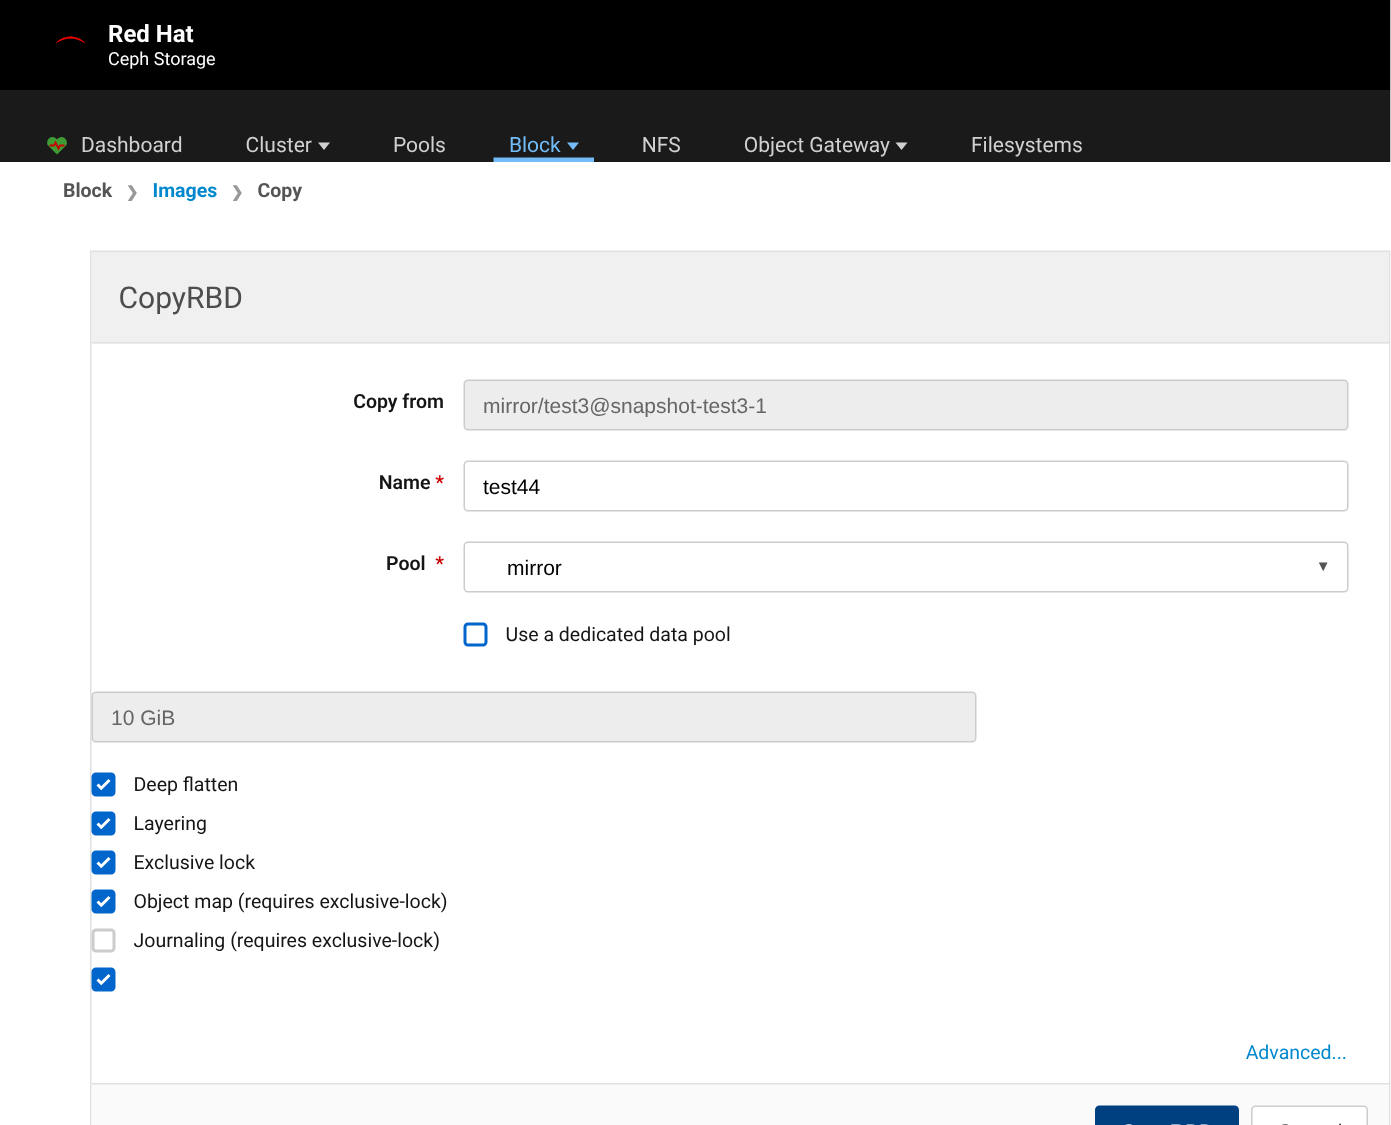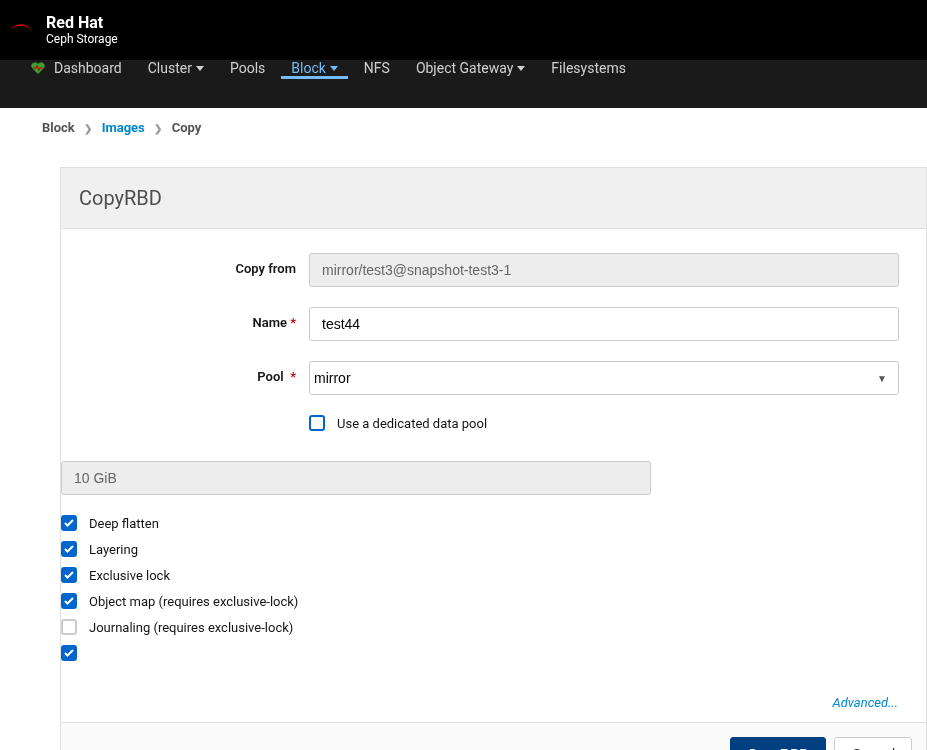--- a/index.html
+++ b/index.html
@@ -1,25 +1,25 @@
 <!DOCTYPE html>
 <html><head>
   <meta charset="utf-8">
   <style>
     * { box-sizing: border-box; margin: 0; padding: 0; }
     body { font-family: -apple-system, BlinkMacSystemFont, "Segoe UI", Roboto, "Helvetica Neue", Arial, sans-serif; font-size: 14px; color: #151515; background: #fff; }
     
-    .topbar { background: #000; height: 60px; display: flex; align-items: center; padding-left: 6px; }
+    .topbar { background: #000; height: 60px; display: flex; align-items: center; padding-left: 32px; }
     .logo { display: flex; align-items: center; gap: 10px; }
     .logo-icon { width: 30px; height: 22px; }
     .logo-text { color: #fff; font-size: 16px; line-height: 1.2; }
     .logo-text .bold { font-weight: 700; }
     .logo-text .sub { font-weight: 400; font-size: 12px; display: block; }
     
-    .navbar { background: #1a1a1a; height: 48px; display: flex; align-items: flex-start; padding-left: 20px; }
+    .navbar { background: #1a1a1a; height: 48px; display: flex; align-items: flex-end; padding-left: 20px; gap: 16px; }
     .nav-item { display: flex; align-items: center; color: #d1d1d1; padding: 0 10px; margin-right: 6px; cursor: pointer; font-size: 14px; text-decoration: none; border-bottom: 3px solid transparent; position: relative; }
     .nav-item.active { color: #73bcf7; border-bottom: 3px solid #73bcf7; }
     .nav-caret { margin-left: 4px; display: inline-block; width: 0; height: 0; border-left: 4px solid transparent; border-right: 4px solid transparent; border-top: 5px solid currentColor; }
     .nav-icon-heart { margin-right: 8px; }
     
     .breadcrumb { padding: 12px 42px; font-size: 13px; color: #555; font-weight: bold; }
     .breadcrumb a { color: #0088ce; text-decoration: none; }
     .breadcrumb .sep { margin: 0 6px; color: #999; font-size: 10px; }
     
     .panel { margin: 20px 0 0 60px; border: 1px solid #e0e0e0; }
@@ -29,32 +29,32 @@
     .form-row { display: flex; margin-bottom: 20px; }
     .form-label { width: 248px; text-align: right; padding-right: 13px; padding-top: 8px; font-weight: 600; font-size: 13px; }
     .req { color: #c00; }
     .form-field { flex: 0 0 590px; }
     
     .input { width: 100%; padding: 8px 12px; border: 1px solid #ccc; border-radius: 3px; font-size: 14px; background: #fff; }
     .input:disabled { background: #ededed; color: #666; }
     .input.readonly-gray { background: #ededed; color: #666; }
     
     .select-wrap { position: relative; }
-    .select { width: 100%; padding: 8px 4px; border: 1px solid #ccc; border-radius: 3px; font-size: 14px; background: #fff; appearance: none; -webkit-appearance: none; cursor: pointer; }
+    .select { width: 100%; padding: 8px 28px; border: 1px solid #ccc; border-radius: 3px; font-size: 14px; background: #fff; appearance: none; -webkit-appearance: none; cursor: pointer; }
     .select-arrow { position: absolute; right: 12px; top: 50%; transform: translateY(-50%); pointer-events: none; font-size: 10px; color: #555; }
     
     .chk-row { display: flex; align-items: center; margin-bottom: 10px; }
     .chk { width: 16px; height: 16px; border: 2px solid #0066cc; border-radius: 3px; margin-right: 12px; display: inline-flex; align-items: center; justify-content: center; cursor: pointer; flex-shrink: 0; }
     .chk.checked { background: #0066cc; }
     .chk.unchecked-gray { border-color: #ccc; }
     .chk svg { display: none; }
     .chk.checked svg { display: block; }
     .chk-label { font-size: 13px; cursor: pointer; }
     
-    .adv-row { display: flex; justify-content: flex-end; padding: 4px 28px 12px 0; font-style: italic; }
+    .adv-row { display: flex; justify-content: flex-end; padding: 4px 28px 12px 0; }
     .adv-link { color: #0088ce; text-decoration: none; font-size: 13px; cursor: pointer; }
     
     .panel-footer { border-top: 1px solid #e0e0e0; background: #fafafa; padding: 14px 14px; display: flex; justify-content: flex-end; gap: 8px; }
     .btn { padding: 8px 16px; border-radius: 3px; font-size: 14px; cursor: pointer; border: 1px solid transparent; }
     .btn-primary { background: #004080; color: #fff; border-color: #004080; }
     .btn-default { background: #fff; color: #333; border: 1px solid #ccc; }
   </style>
 </head>
 <body>
 

